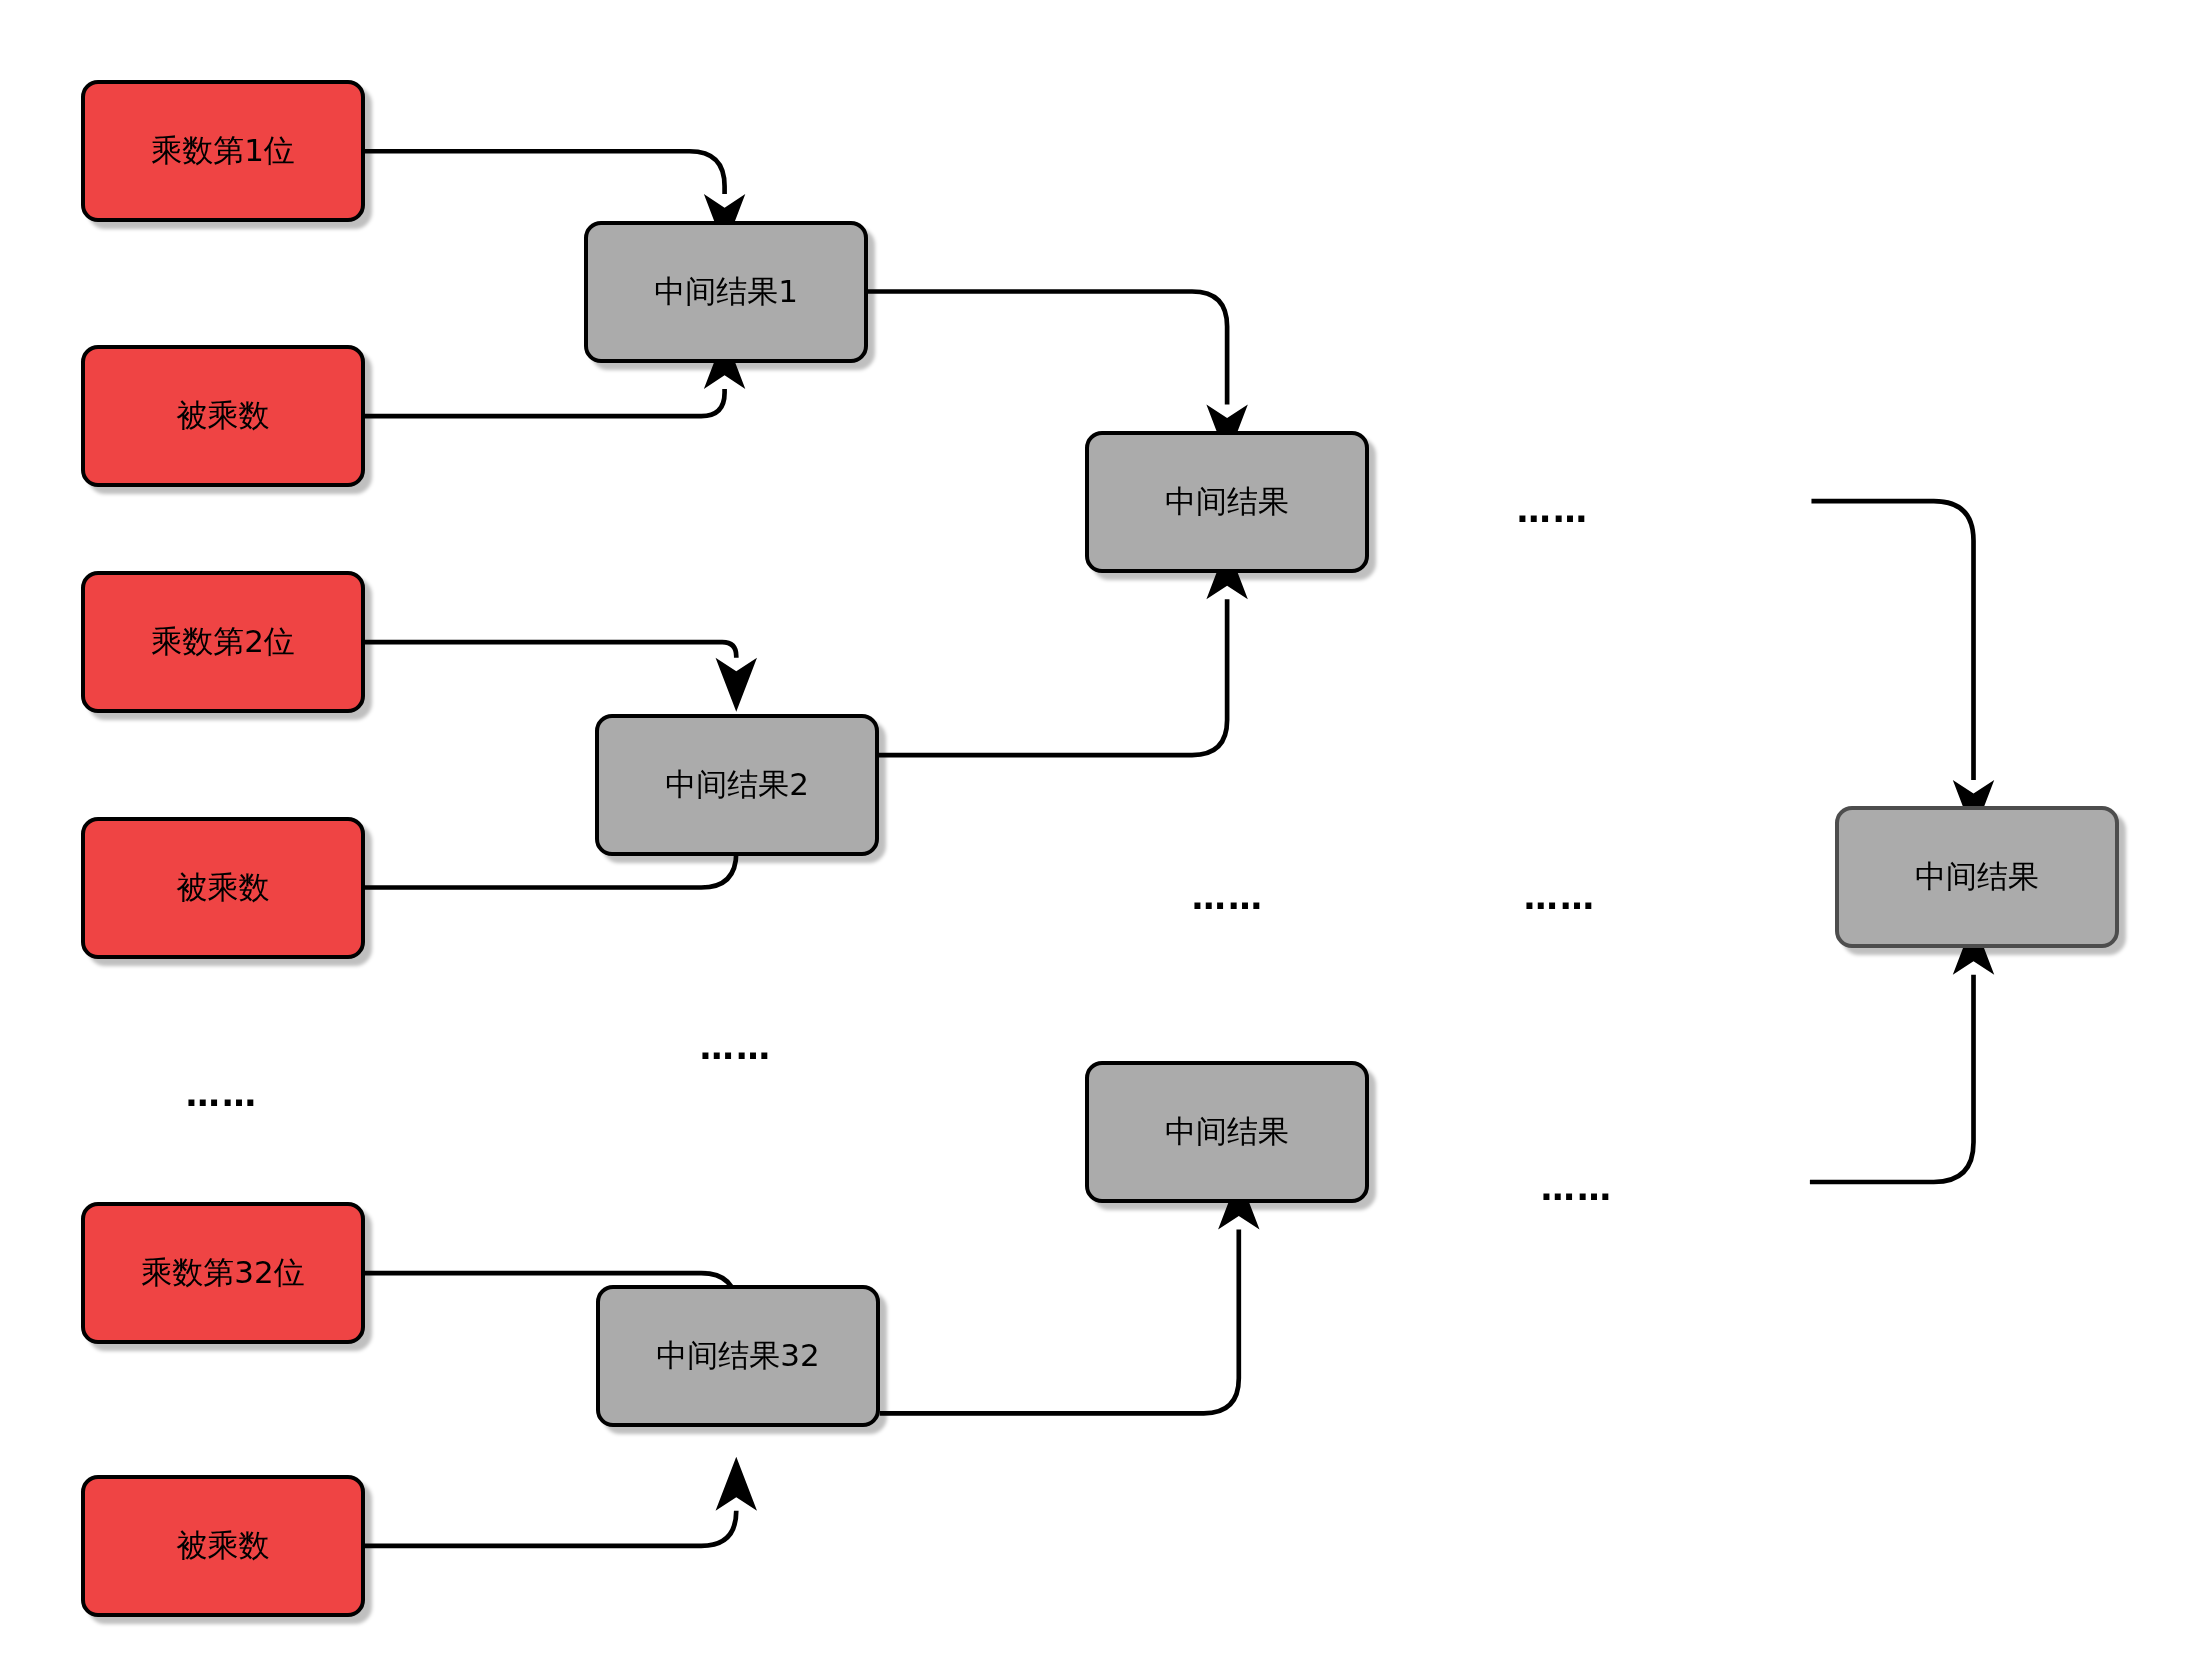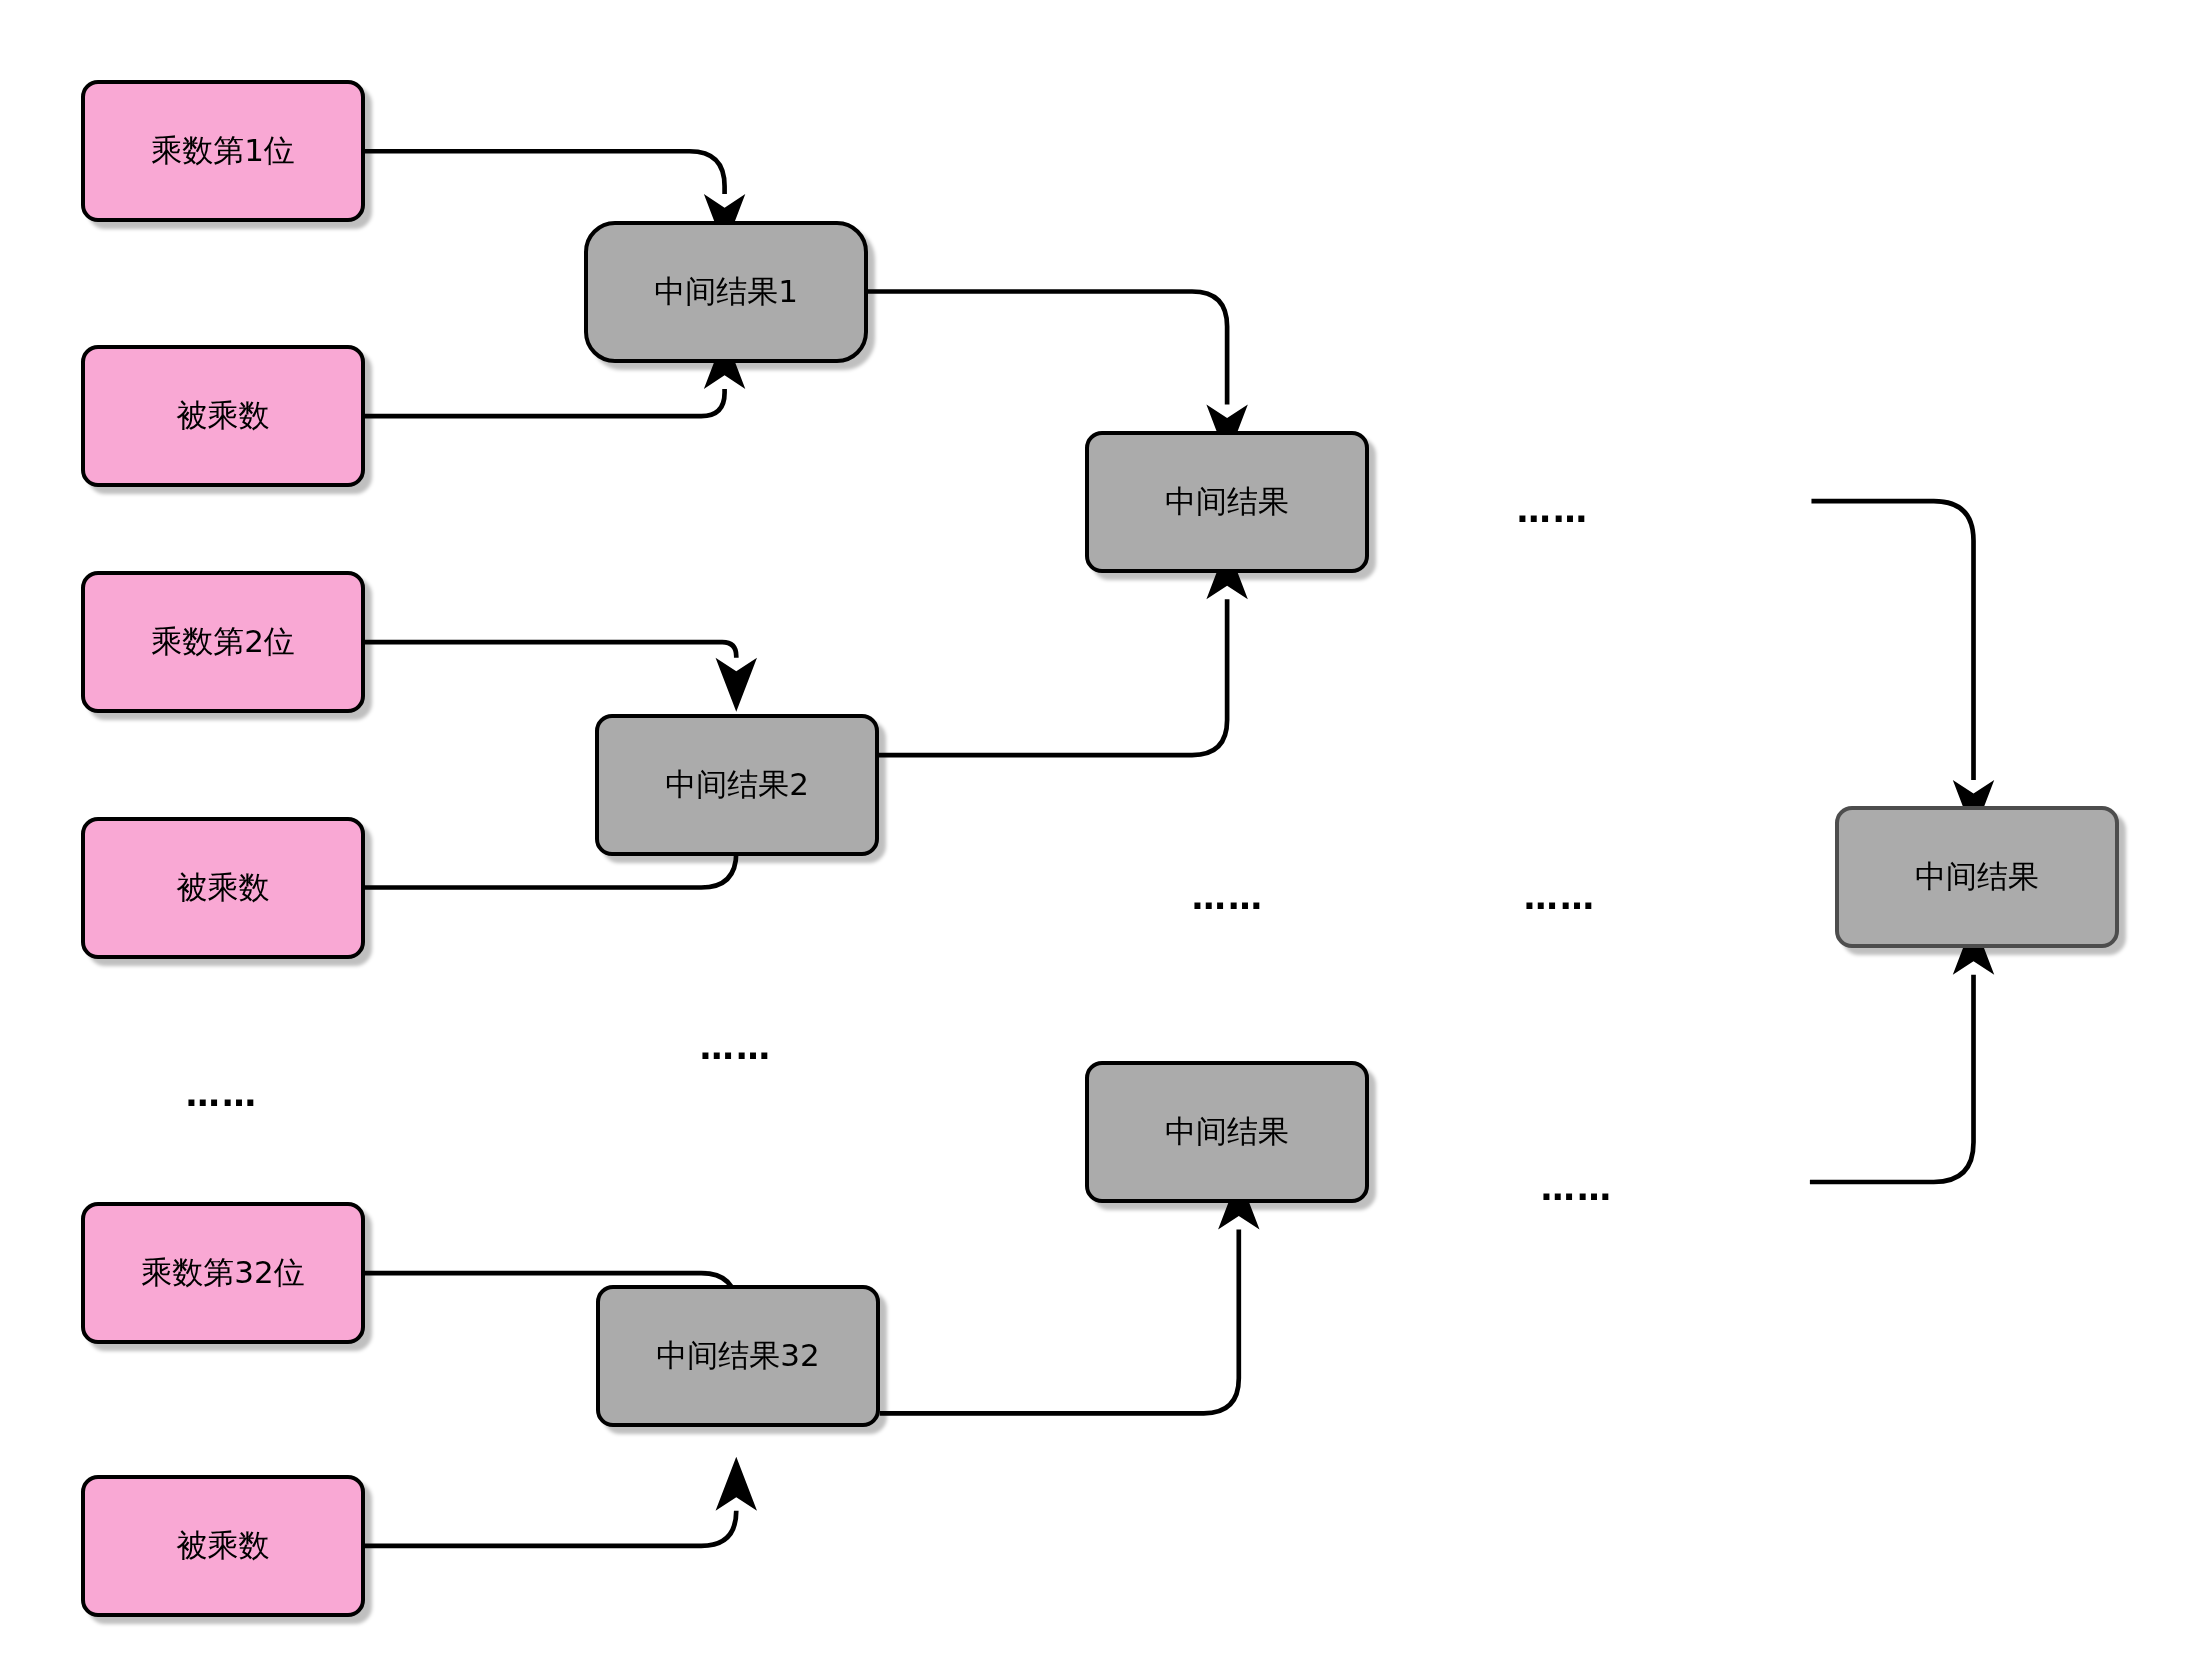--- a/index.html
+++ b/index.html
@@ -35,21 +35,21 @@
     border: 4.7px solid #000000;
     border-radius: 17px;
     display: flex;
     align-items: center;
     justify-content: center;
     font-size: 31px;
     color: #000000;
     box-shadow: 7px 7px 3.9px rgba(0,0,0,0.25);
     text-align: center;
   }
-  .teal { background: #f9a8d4; }
+  .teal { background: #ef4444; }
   .gray { background: #ABABAB; }
   .final { border-color: #4D4D4D; }
   .dots {
     position: absolute;
     transform: translate(-50%, -58%);
     font-size: 34px;
     font-weight: 700;
     letter-spacing: 2.3px;
     color: #000000;
     white-space: nowrap;
@@ -79,21 +79,21 @@
     <path class="edge" d="M2323,1517 L2482,1517 Q2533,1517 2533,1466 L2533,1251" marker-end="url(#arrow)"></path>
   </svg>
 
   <div class="node teal" style="left:81px; top:80px;">乘数第1位</div>
   <div class="node teal" style="left:81px; top:345px;">被乘数</div>
   <div class="node teal" style="left:81px; top:571px;">乘数第2位</div>
   <div class="node teal" style="left:81px; top:817px;">被乘数</div>
   <div class="node teal" style="left:81px; top:1202px;">乘数第32位</div>
   <div class="node teal" style="left:81px; top:1475px;">被乘数</div>
 
-  <div class="node gray" style="left:584px;  top:221px;border-radius:31px;">中间结果1</div>
+  <div class="node gray" style="left:584px;  top:221px;">中间结果1</div>
   <div class="node gray" style="left:595px;  top:684px;margin-top:30px;">中间结果2</div>
   <div class="node gray" style="left:596px;  top:1285px;">中间结果32</div>
   <div class="node gray" style="left:1085px; top:431px;">中间结果</div>
   <div class="node gray" style="left:1085px; top:1061px;">中间结果</div>
 
   <div class="node gray final" style="left:1835px; top:806px;">中间结果</div>
 
   <div class="dots" style="left:1553px; top:513px;">……</div>
   <div class="dots" style="left:1228px; top:900px;">……</div>
   <div class="dots" style="left:1560px; top:900px;">……</div>

